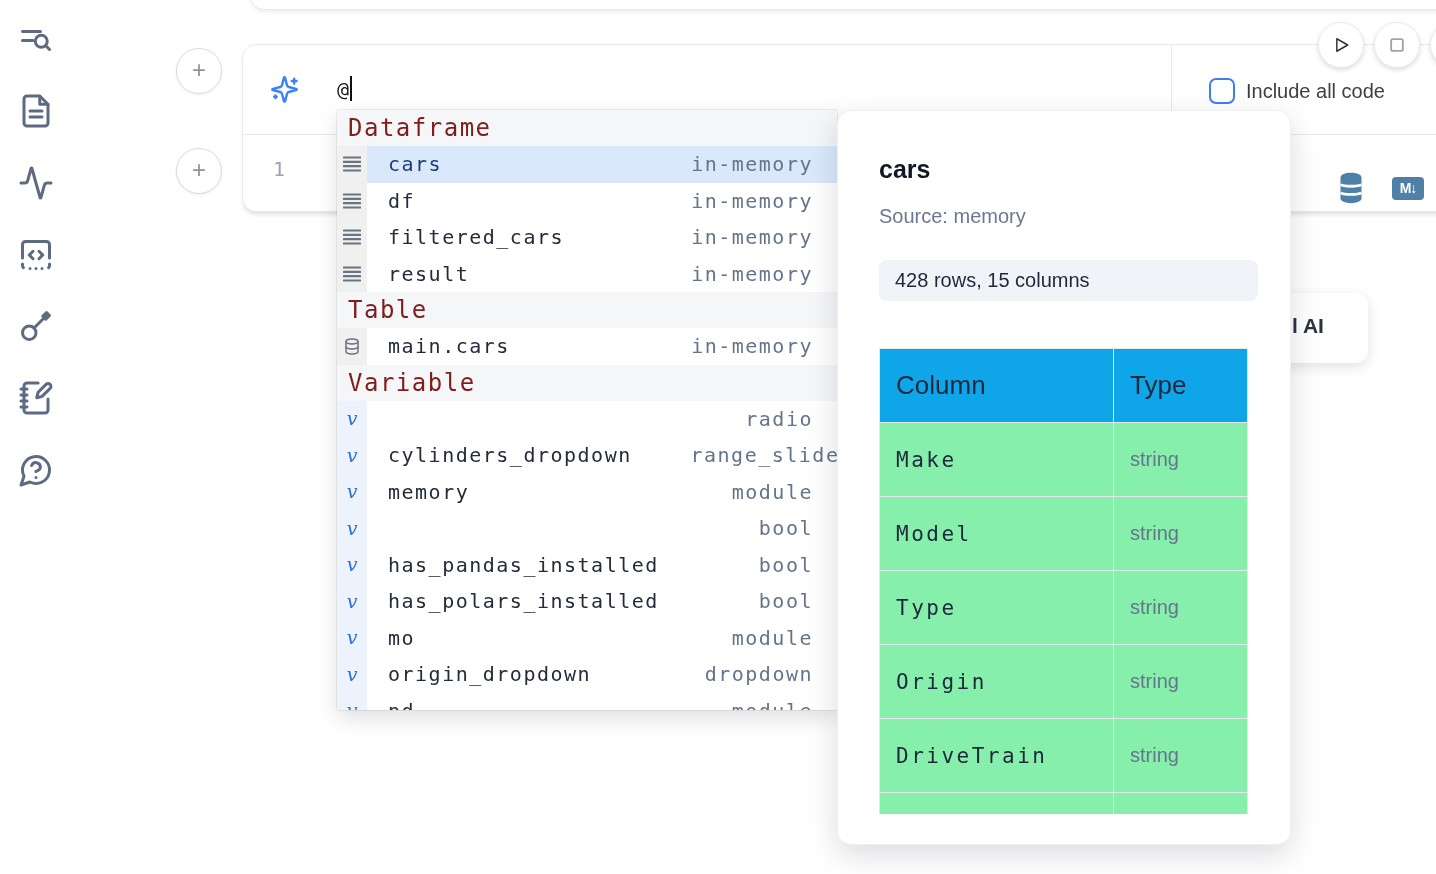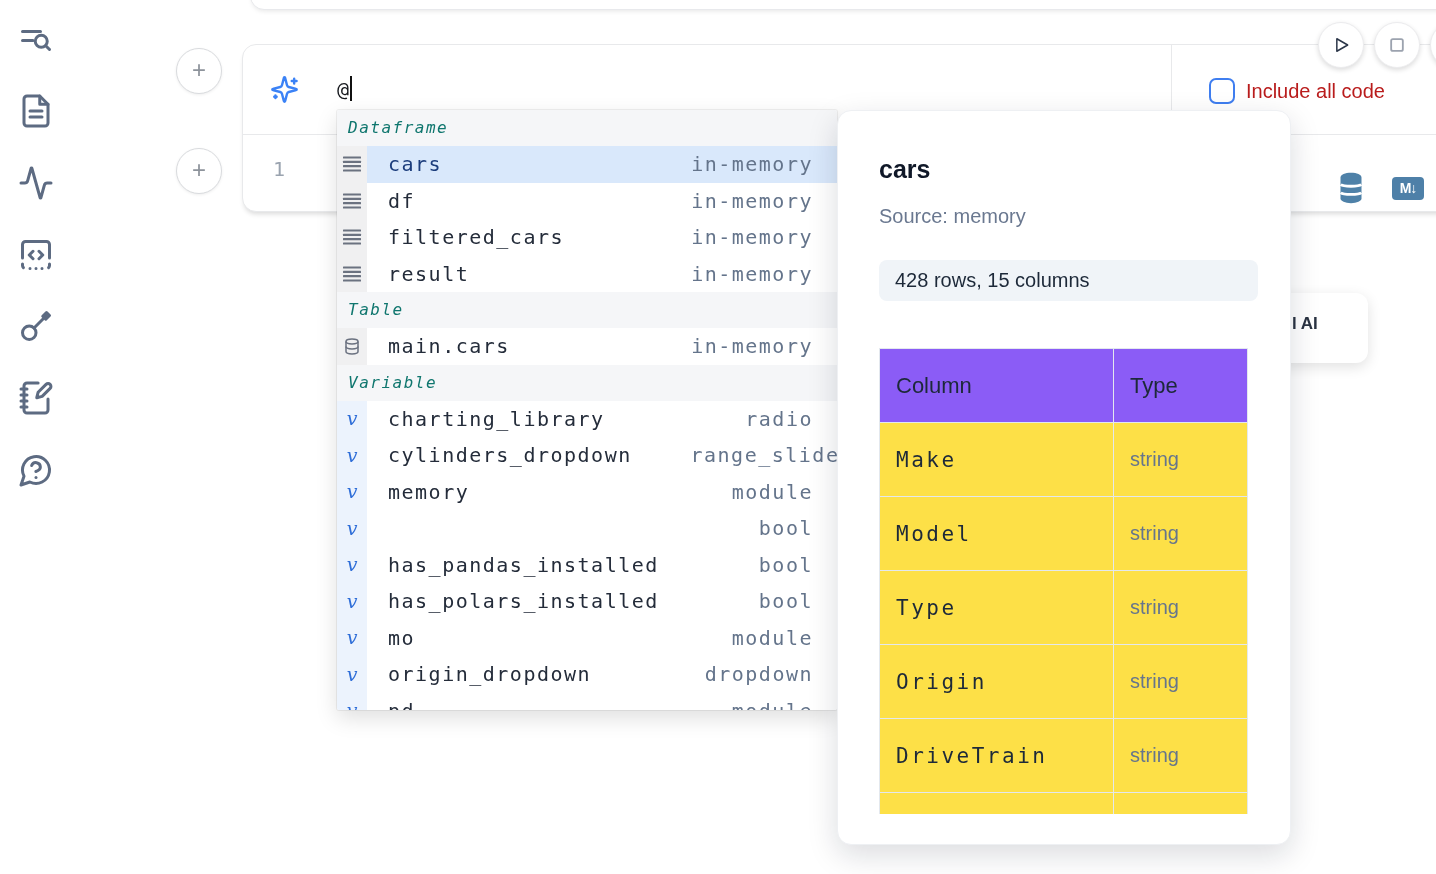--- a/index.html
+++ b/index.html
@@ -39,34 +39,34 @@
   .ai-row{position:absolute;left:0;top:0;right:0;height:89px;}
   .sparkles{position:absolute;left:27px;top:30px;width:29px;height:29px;}
   .sparkles svg{width:100%;height:100%;stroke:#3b82f6;stroke-width:2;fill:none;
     stroke-linecap:round;stroke-linejoin:round;}
   .prompt{position:absolute;left:94px;top:31px;font-size:20px;color:#16181d;}
   .caret{display:inline-block;width:2px;height:25px;background:#111;vertical-align:-5px;margin-left:1px;}
   .v-div{position:absolute;left:928px;top:0;width:1px;height:89px;background:#e8e9eb;}
   .h-div{position:absolute;left:0;right:0;top:89px;height:1px;background:#e8e9eb;}
   .checkbox{position:absolute;left:966px;top:33px;width:22px;height:22px;border:2.2px solid #3f7ef0;
     border-radius:7px;background:#fff;cursor:pointer;}
-  .chk-label{position:absolute;left:1003px;top:35px;font-size:20px;color:#b91c1c;}
+  .chk-label{position:absolute;left:1003px;top:35px;font-size:20px;color:#404040;}
   .line-no{position:absolute;left:30px;top:112px;font-size:20px;color:#9aa3af;}
   .db-icon{position:absolute;left:1094px;top:126px;width:28px;height:34px;cursor:pointer;}
   .md-badge{position:absolute;left:1149px;top:132px;width:32px;height:23px;border-radius:4px;
     background:#4e80a8;color:#fff;font-weight:bold;font-size:14px;line-height:23px;
     text-align:center;letter-spacing:-1px;cursor:pointer;}
 
   
   .ac-popup{position:absolute;left:337px;top:110px;width:500px;height:600px;background:#fff;
     overflow:hidden;z-index:20;border-radius:2px;
     box-shadow:0 0 0 1px rgba(0,0,0,.06),0 8px 22px rgba(0,0,0,.13);}
-  .ac-header{height:36px;line-height:36px;background:#f5f6f8;color:#0f766e;
-    font-family:"DejaVu Sans Mono","Liberation Mono",monospace;font-size:16px;
-    letter-spacing:1.5px;padding-left:11px;font-style:italic;}
+  .ac-header{height:36px;line-height:36px;background:#f5f6f8;color:#7f1d1d;
+    font-family:"DejaVu Sans Mono","Liberation Mono",monospace;font-size:24px;
+    letter-spacing:1.5px;padding-left:11px;}
   .ac-row{display:flex;height:36.5px;cursor:pointer;}
   .ac-gutter{width:30px;flex:0 0 30px;display:flex;align-items:center;justify-content:center;}
   .g-dataframe,.g-table{background:#f0f0f1;}
   .g-variable{background:#ecf3fd;}
   .ac-content{flex:1;display:flex;align-items:center;background:#fff;min-width:0;}
   .ac-content.selected{background:#d9e8fb;}
   .ac-name{font-family:"DejaVu Sans Mono","Liberation Mono",monospace;font-size:20px;
     letter-spacing:1.5px;color:#242c3a;padding-left:21px;white-space:nowrap;}
   .ac-content.selected .ac-name{color:#1c3d7c;}
   .ac-spacer{flex:1;}
@@ -82,31 +82,31 @@
     box-shadow:0 10px 30px rgba(15,23,42,.15);box-sizing:border-box;}
   .panel-title{position:absolute;left:41px;top:44px;font-size:25px;font-weight:bold;color:#101828;}
   .panel-source{position:absolute;left:41px;top:94px;font-size:20px;color:#6a7890;text-align:right;}
   .shape-badge{position:absolute;left:41px;top:149px;width:379px;height:41px;background:#f0f4f8;
     border-radius:8px;box-sizing:border-box;font-size:20px;color:#1d2939;
     line-height:41px;padding-left:16px;}
   .schema-wrap{position:absolute;left:41px;top:237px;width:370px;height:466px;overflow:hidden;}
   table.schema{border-collapse:collapse;width:368px;table-layout:fixed;}
   .schema th,.schema td{border:1px solid #e3e8ee;height:74px;padding:0 0 0 16px;
     text-align:left;vertical-align:middle;box-sizing:border-box;}
-  .schema th{background:#8b5cf6;font-size:22px;font-weight:normal;color:#1d2939;}
-  .schema td{background:#fde047;}
+  .schema th{background:#0ea5e9;font-size:26px;font-weight:normal;color:#1d2939;}
+  .schema td{background:#86efac;}
   .schema td.col-name{font-family:"DejaVu Sans Mono","Liberation Mono",monospace;
     font-size:21px;letter-spacing:2.5px;color:#1d2939;}
   .schema td.col-type{font-size:20px;color:#66758c;}
   .c1{width:234px;} .c2{width:134px;}
 
   
   .ai-btn{position:absolute;left:1240px;top:293px;width:128px;height:70px;background:#fff;
     border-radius:12px;box-shadow:0 4px 14px rgba(0,0,0,.12);z-index:15;cursor:pointer;}
-  .ai-btn span{position:absolute;left:52px;top:21px;font-size:17px;font-weight:bold;color:#2a3342;}
+  .ai-btn span{position:absolute;left:52px;top:21px;font-size:21px;font-weight:bold;color:#2a3342;}
 </style>
 </head>
 <body>
 
 <div class="sidebar">
   <div class="side-ic" style="top:24px">
     <svg viewBox="0 0 24 24">
         <path d="M3 5h12M3 11h7"></path>
         <circle cx="15.5" cy="11.5" r="4"></circle>
         <path d="M18.5 14.5 21 17"></path>
@@ -286,21 +286,20 @@
         <span class="ac-spacer"></span>
         <span class="ac-type">in-memory</span>
       </div>
     </div>
     <div class="ac-header">Variable</div>
     <div class="ac-row">
       <div class="ac-gutter g-variable">
         <span class="v-glyph">v</span>
       </div>
       <div class="ac-content">
-        <span class="ac-name">charting_library</span>
         <span class="ac-spacer"></span>
         <span class="ac-type">radio</span>
       </div>
     </div>
     <div class="ac-row">
       <div class="ac-gutter g-variable">
         <span class="v-glyph">v</span>
       </div>
       <div class="ac-content">
         <span class="ac-name">cylinders_dropdown</span>

